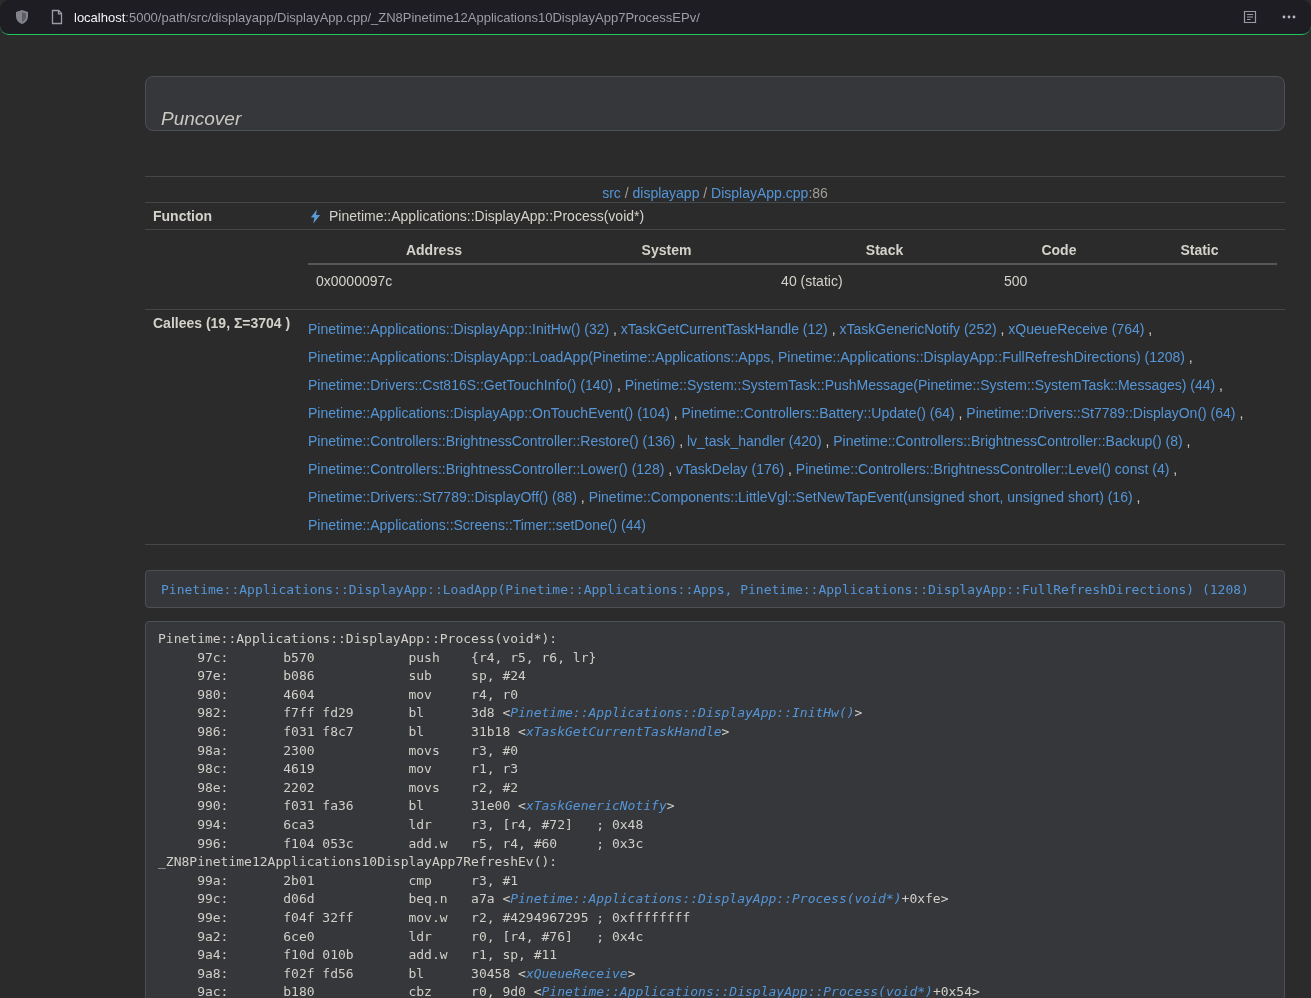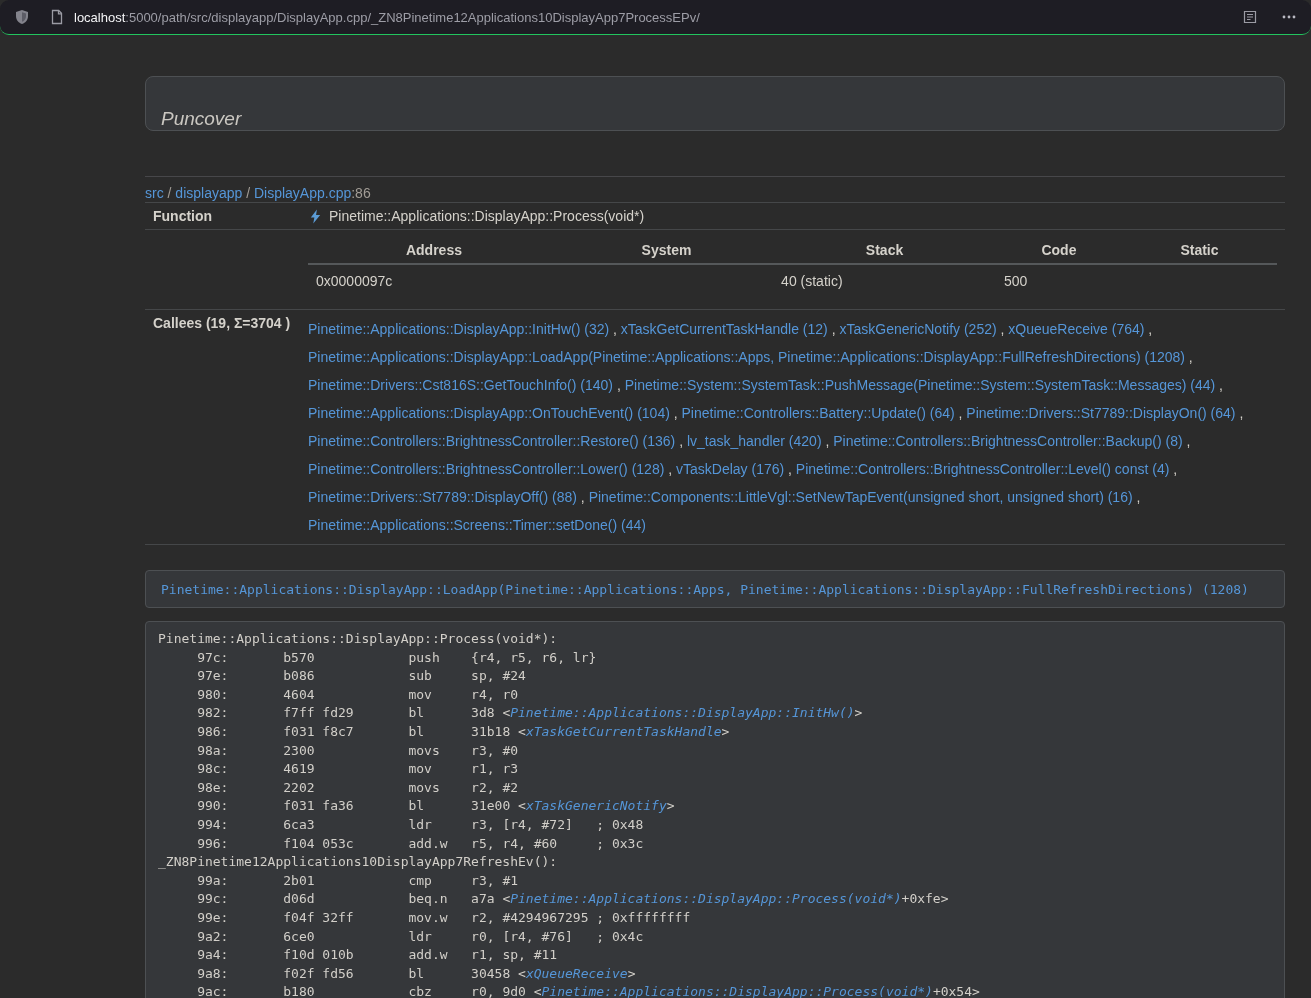--- a/index.html
+++ b/index.html
@@ -30,21 +30,21 @@
 
   .navbar {
     margin-top: 41px; height: 55px;
     background: #35373a; border: 1px solid #4d5053; border-radius: 8px;
     display: flex; align-items: flex-end; padding: 0 15px; font-style: italic;
   }
   .brand { font-size: 19px; color: #cac7c1; text-decoration: none; }
 
   hr.divider { border: none; border-top: 1px solid #47474a; margin: 45px 0 7px; }
 
-  .breadcrumb { font-size: 14px; line-height: 18px; }
+  .breadcrumb { font-size: 14px; line-height: 18px; text-align: center; }
   a.link { color: #5596d8; text-decoration: none; }
   .muted, .sep { color: #a29d96; }
 
   
   .main-table {
     width: 100%; border-collapse: collapse; 
     border-bottom: 1px solid #454749;
   }
   .main-table > tbody > tr > th,
   .main-table > tbody > tr > td {

